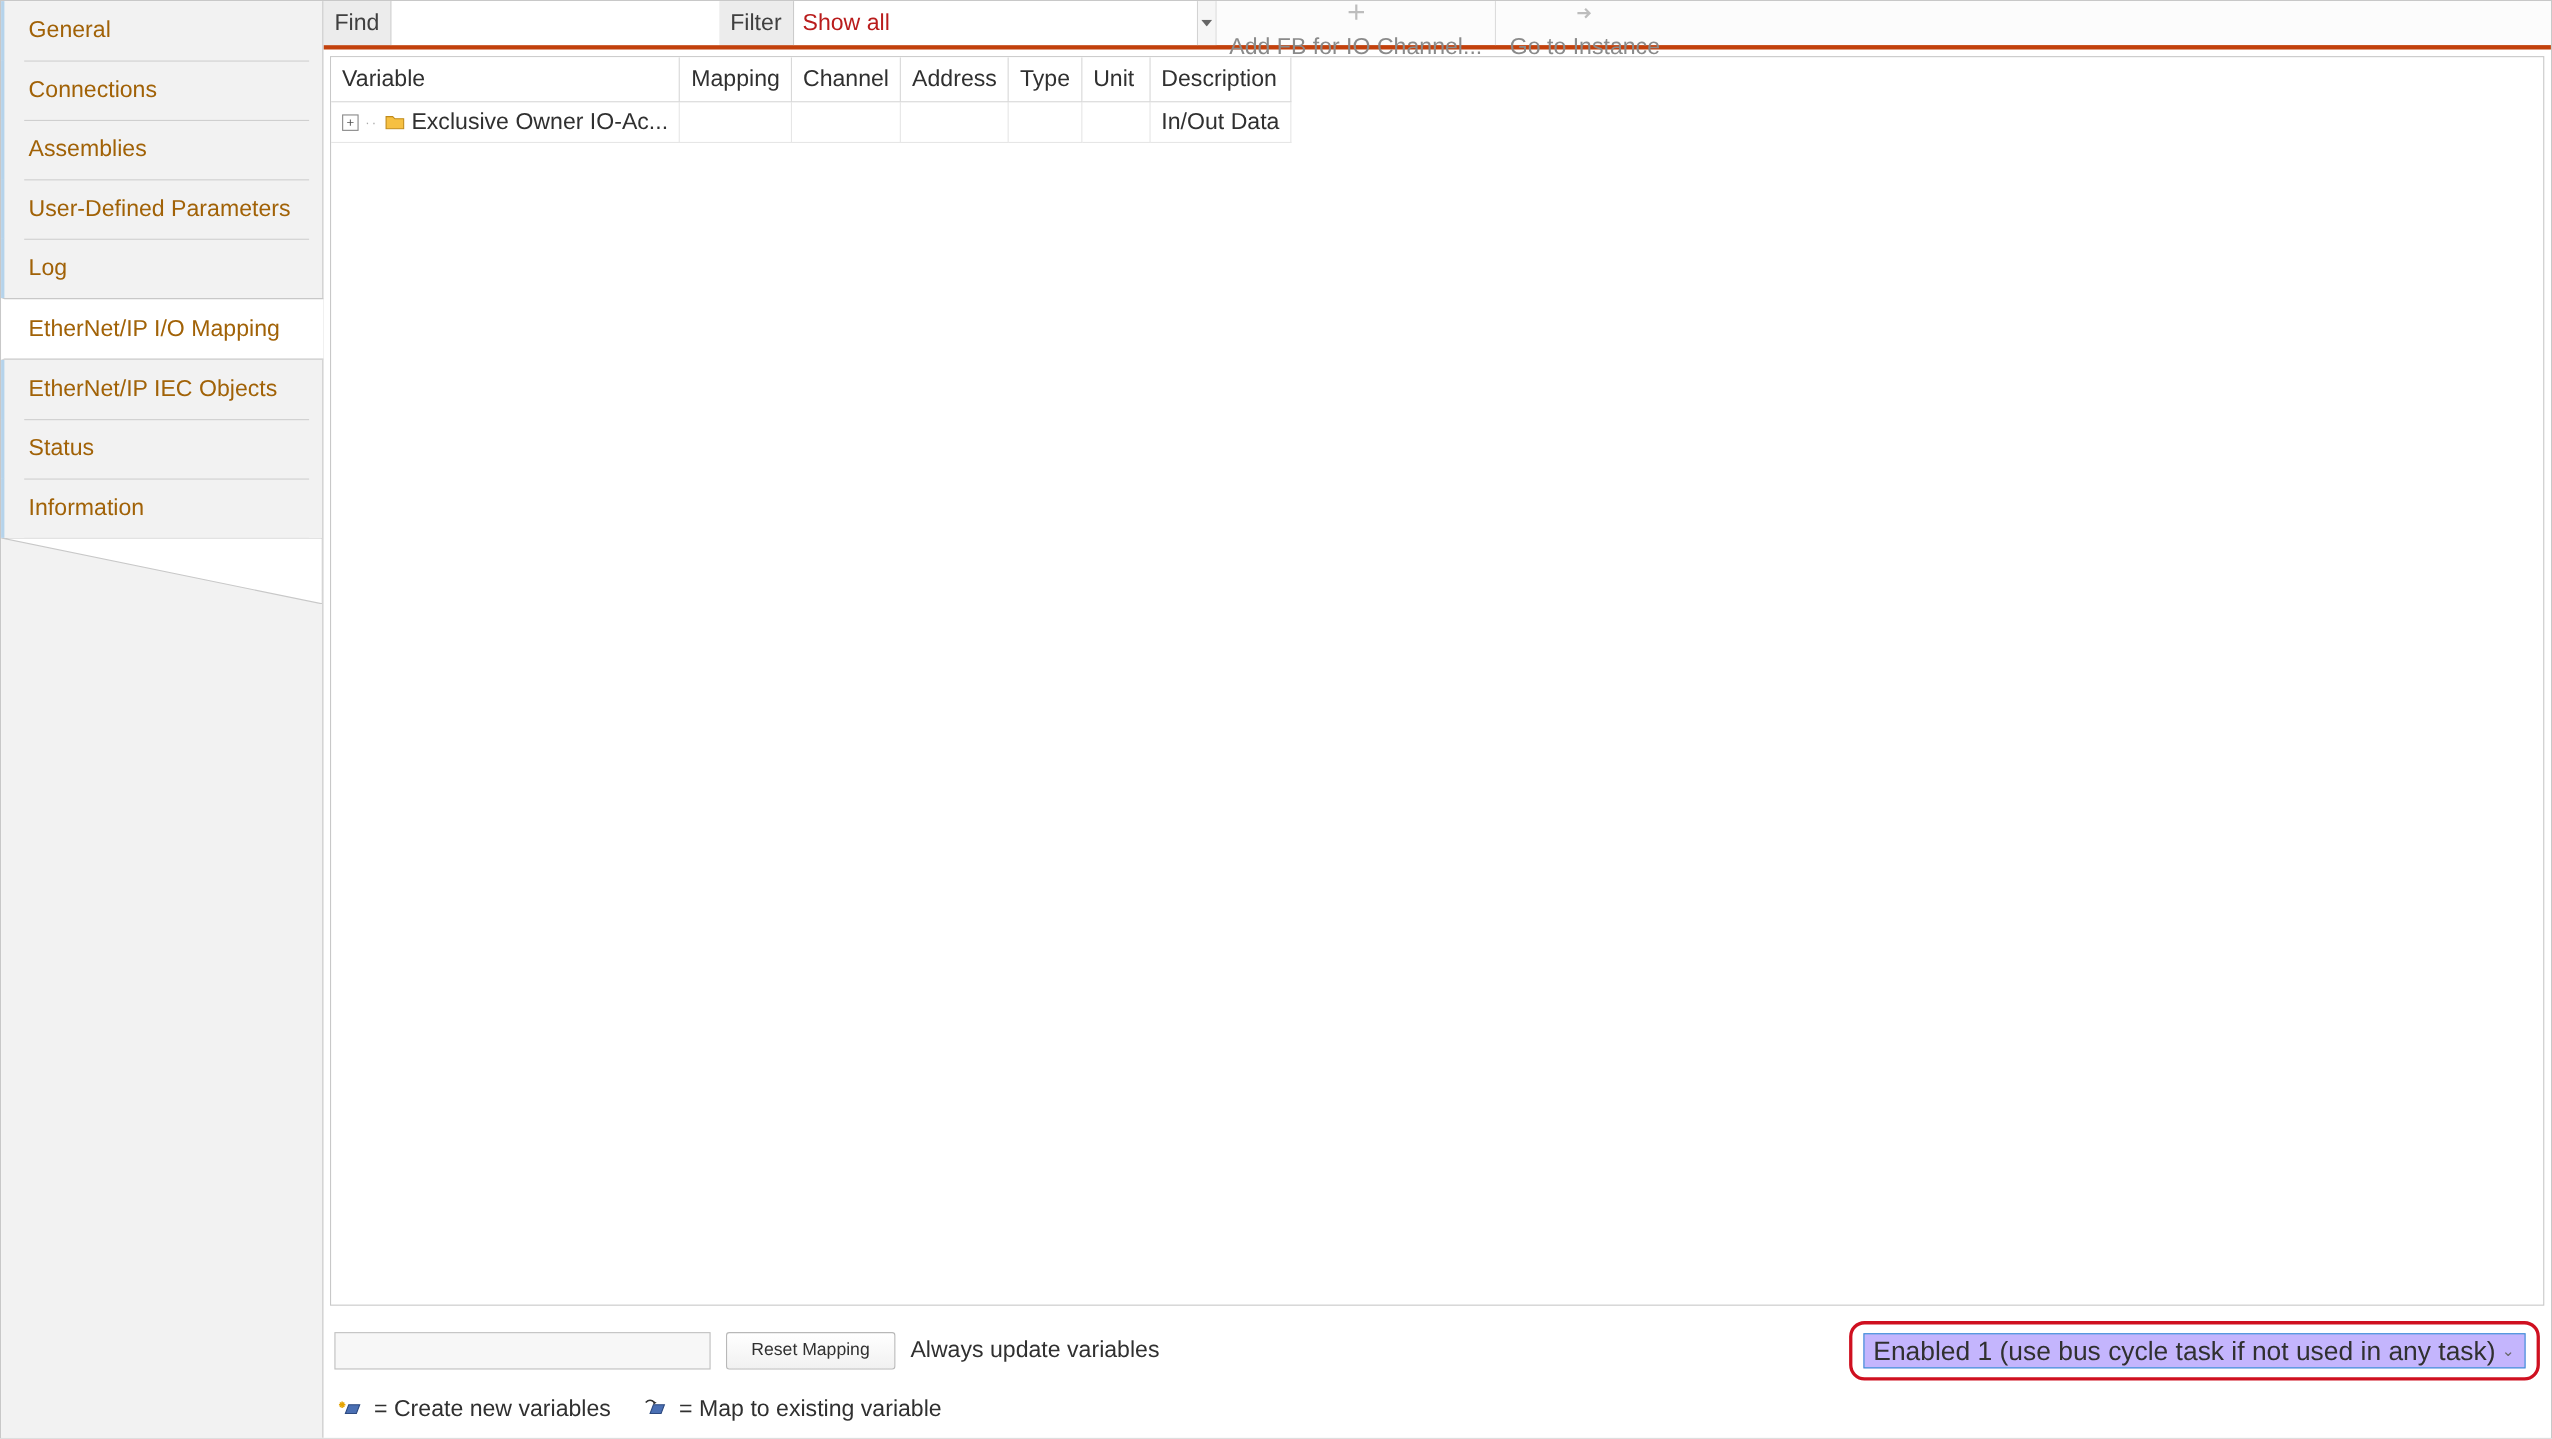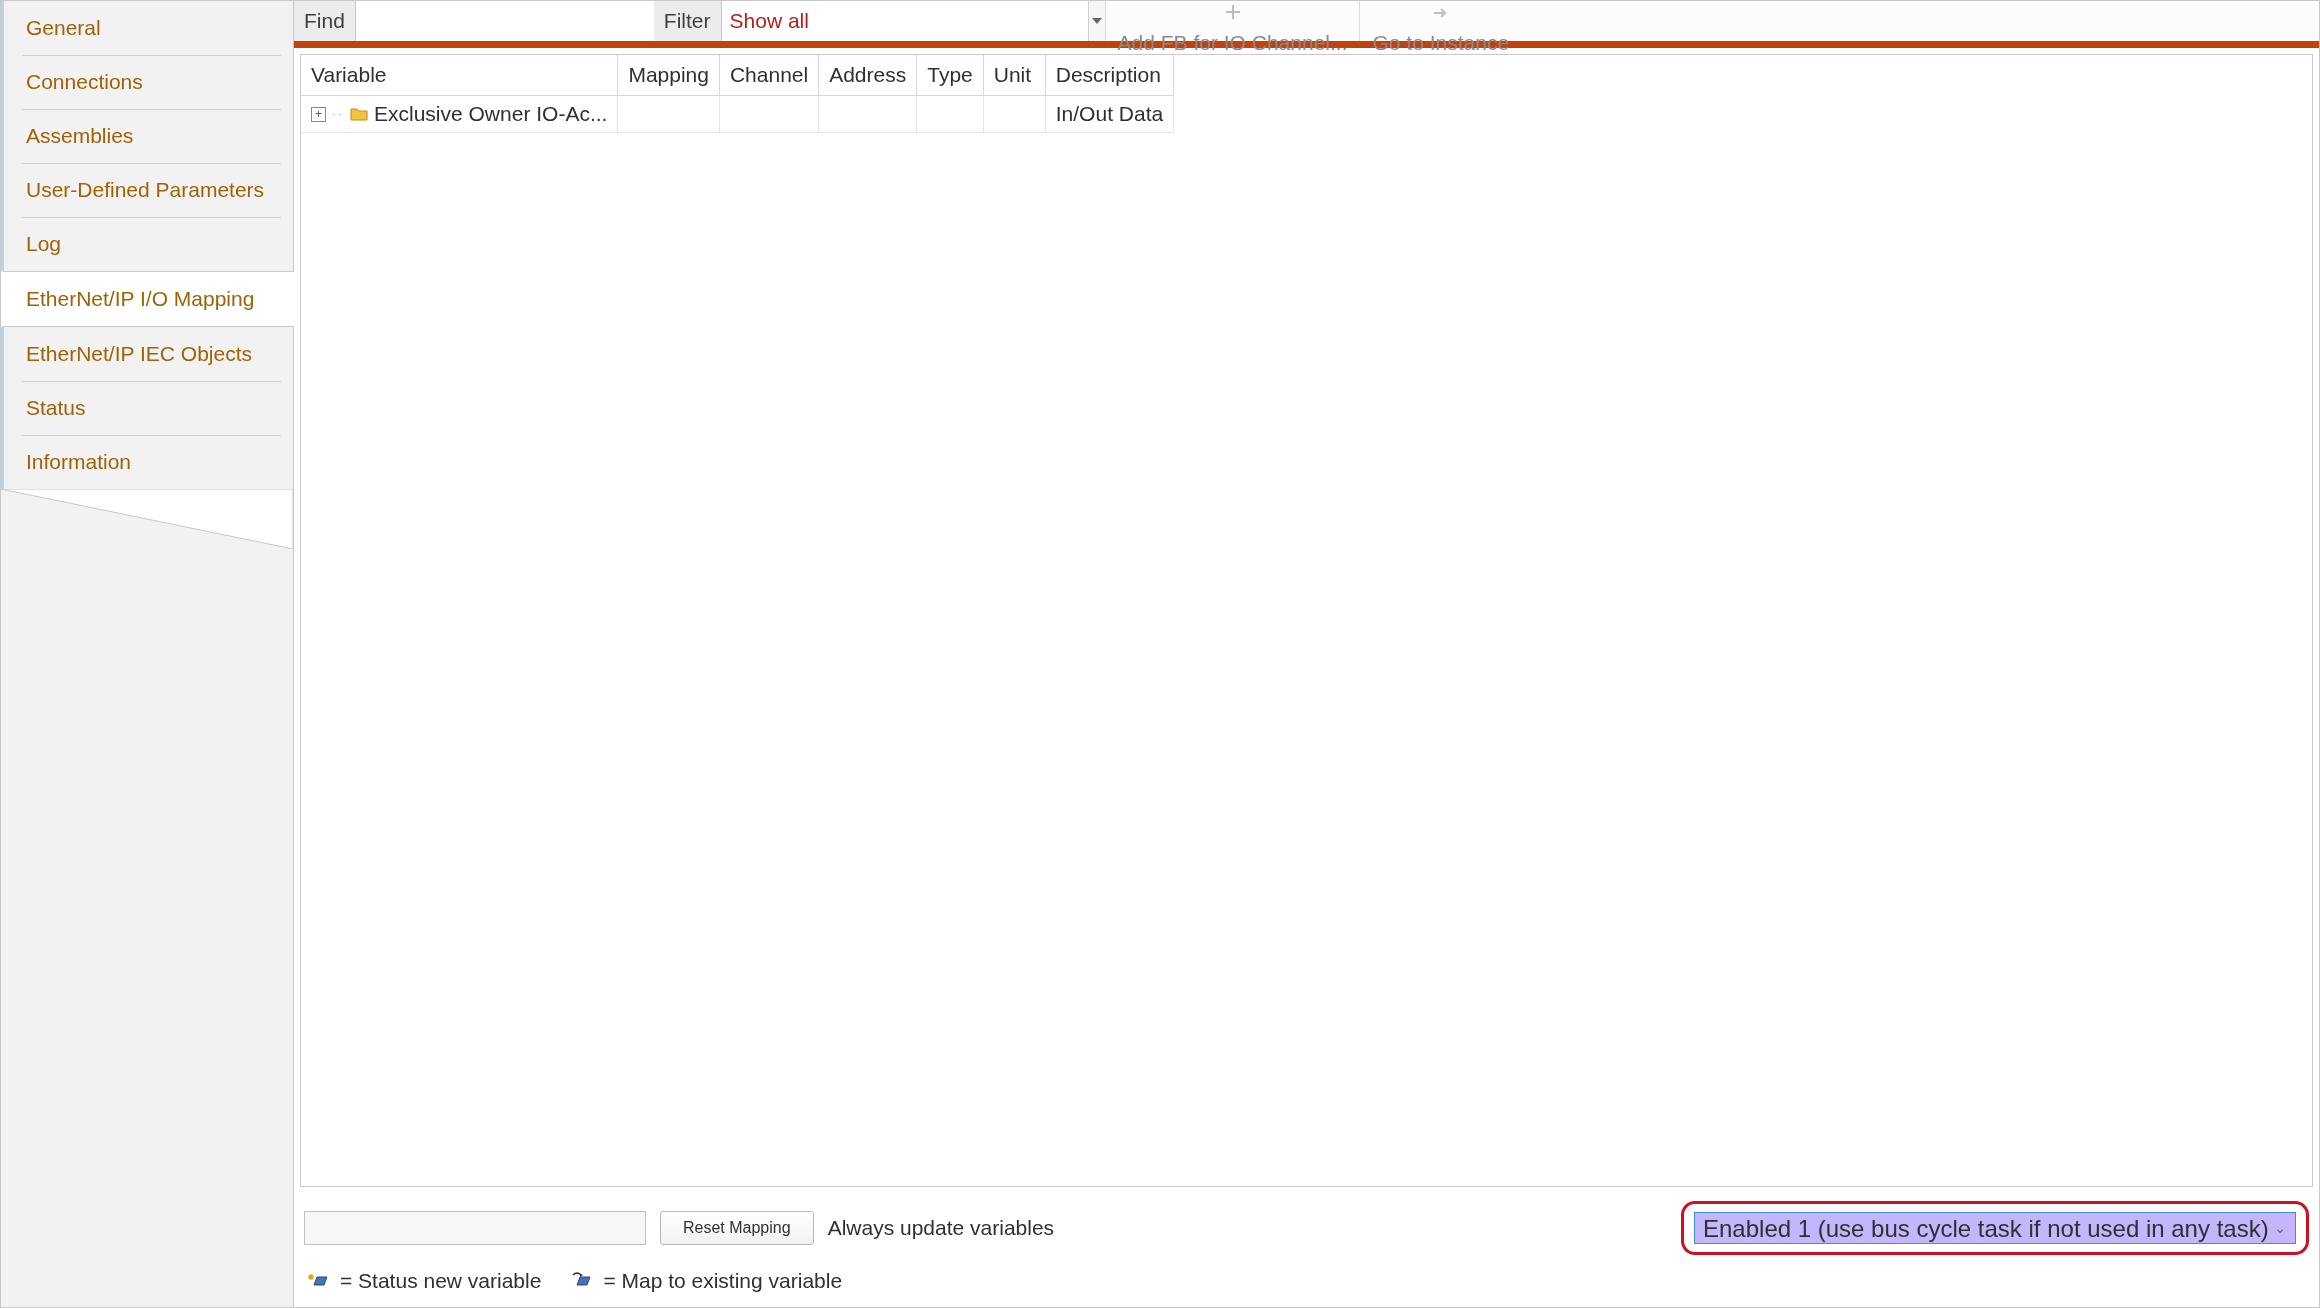--- a/index.html
+++ b/index.html
@@ -75,21 +75,21 @@
     display: flex;
     flex-direction: column;
     background: #ffffff;
   }
 
   
   .toolbar {
     display: flex;
     align-items: stretch;
     height: 40px;
-    border-bottom: 7px solid #c2410c;
+    border-bottom: 4px solid #c2410c;
     background: #fcfcfc;
   }
   .tb-label {
     display: flex;
     align-items: center;
     padding: 0 10px;
     background: #ececec;
     border-right: 1px solid #c8c8c8;
     color: #404040;
   }
@@ -380,21 +380,21 @@
             <svg width="22" height="20">
               <polygon points="6,14 16,14 19,6 9,6" fill="#4a6fb3" stroke="#2d4a80"></polygon>
               <g stroke="#e6a400" stroke-width="1.4">
                 <line x1="3" y1="3" x2="3" y2="9"></line>
                   <line x1="0" y1="6" x2="6" y2="6"></line>
                 <line x1="1" y1="4" x2="5" y2="8"></line>
                   <line x1="5" y1="4" x2="1" y2="8"></line>
               </g>
             </svg>
           </span>
-          <span>= Status new variable</span>
+          <span>= Create new variables</span>
         </div>
         <div class="legend-item">
           <span>
             <svg width="22" height="20">
               <polygon points="6,14 16,14 19,6 9,6" fill="#4a6fb3" stroke="#2d4a80"></polygon>
               <path d="M2 4 Q6 0 10 4" stroke="#303030" fill="none" stroke-width="1.5"></path>
               <polygon points="9,3 12,4 9,6" fill="#303030"></polygon>
             </svg>
           </span>
           <span>= Map to existing variable</span>

